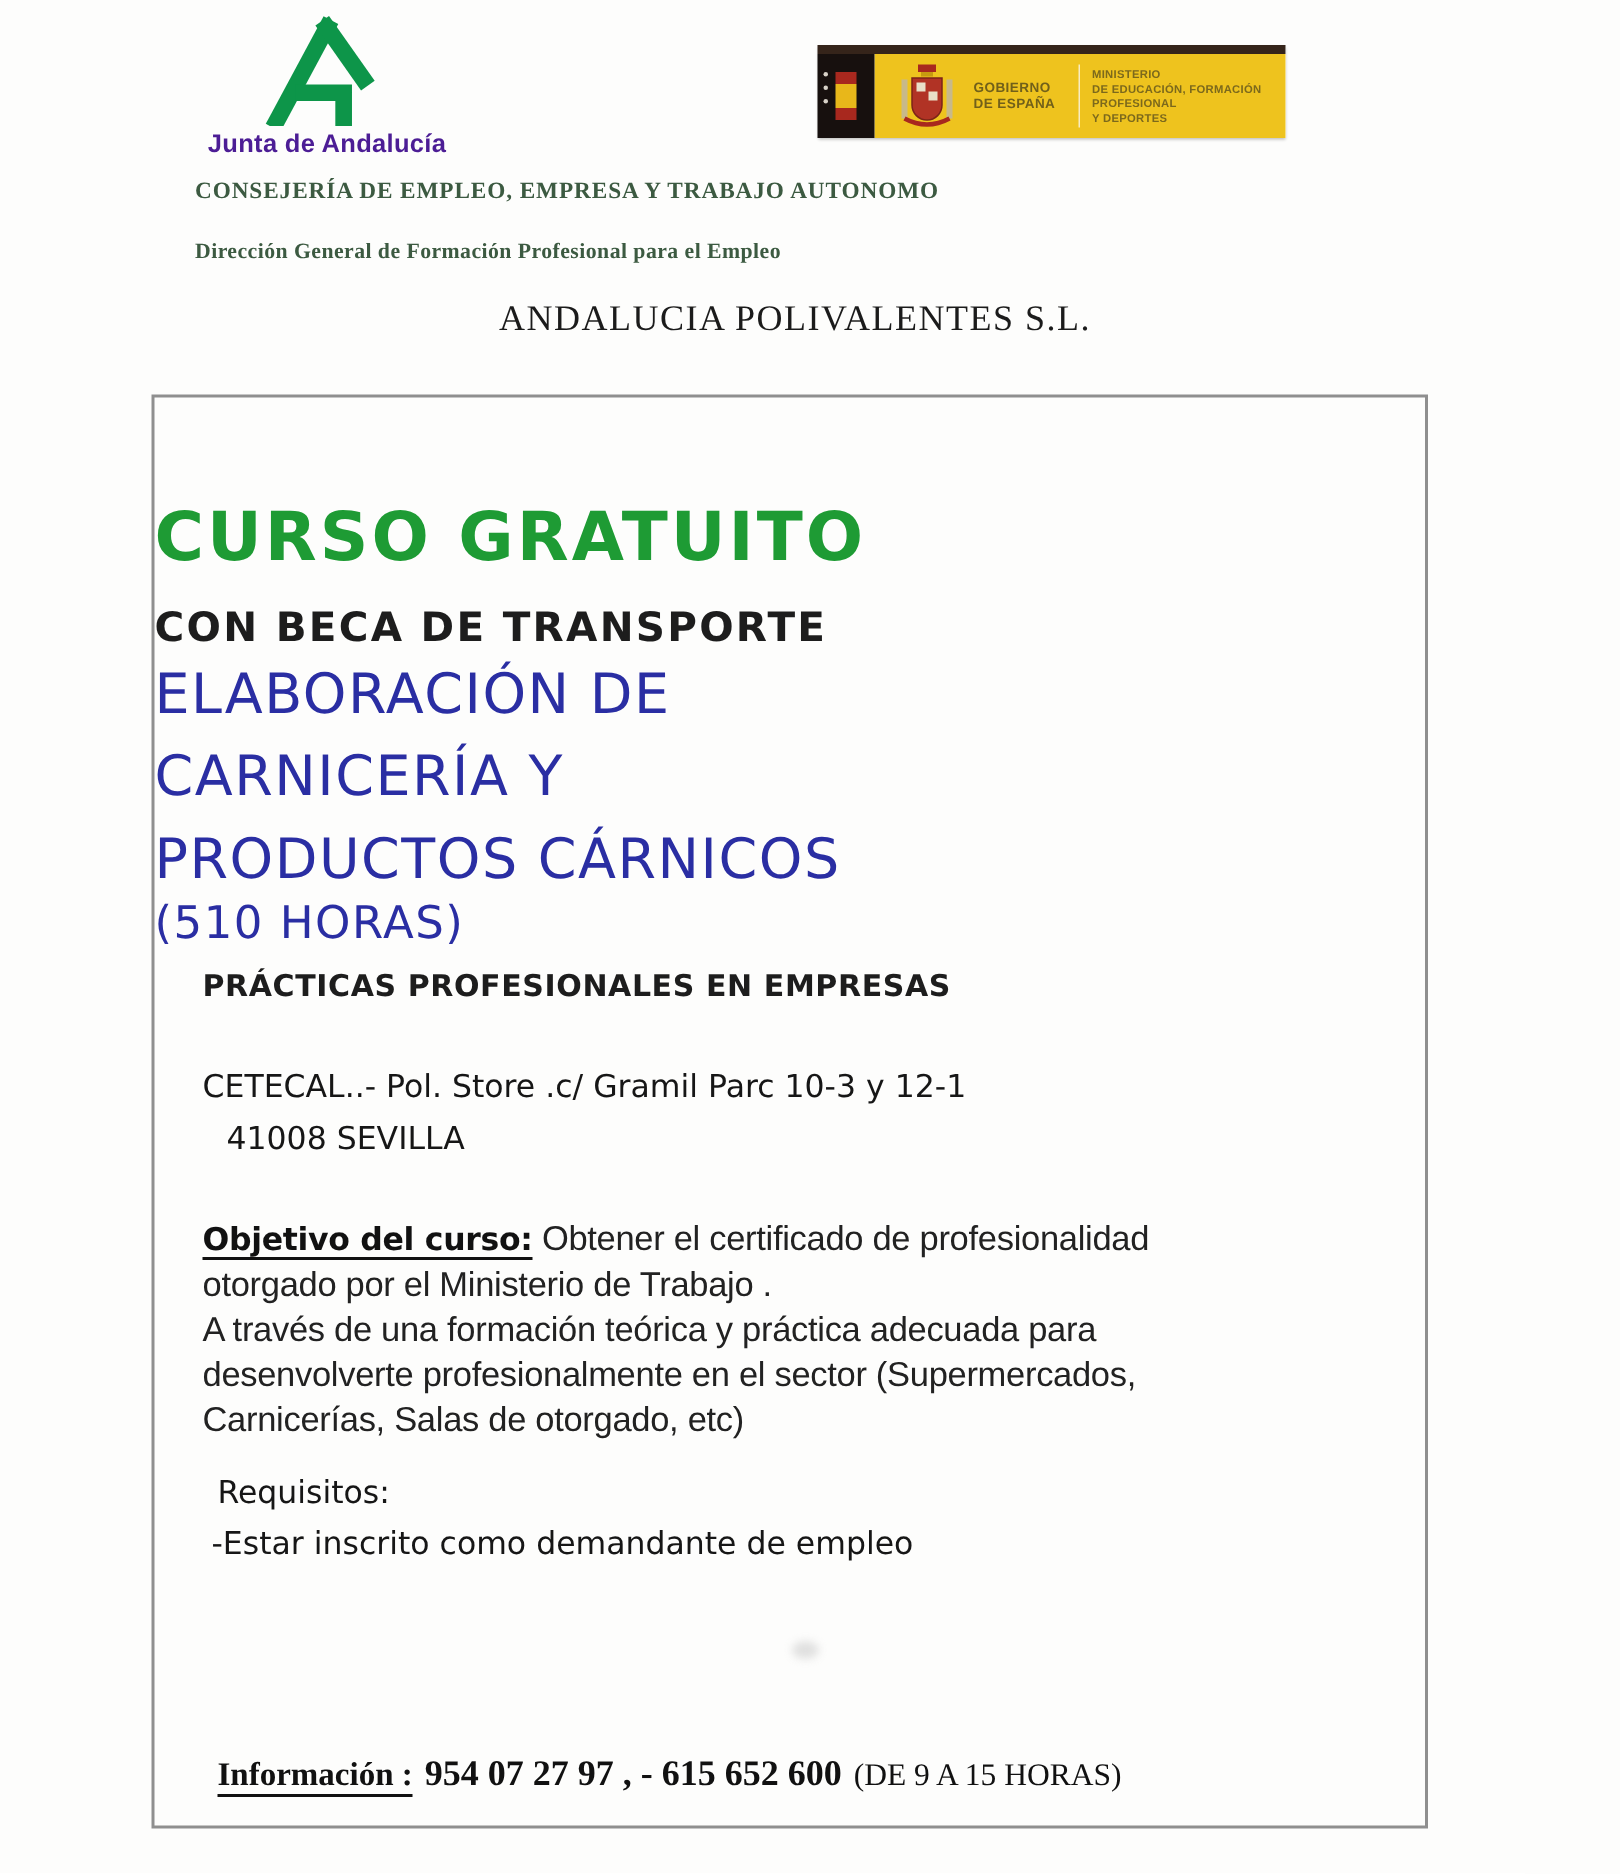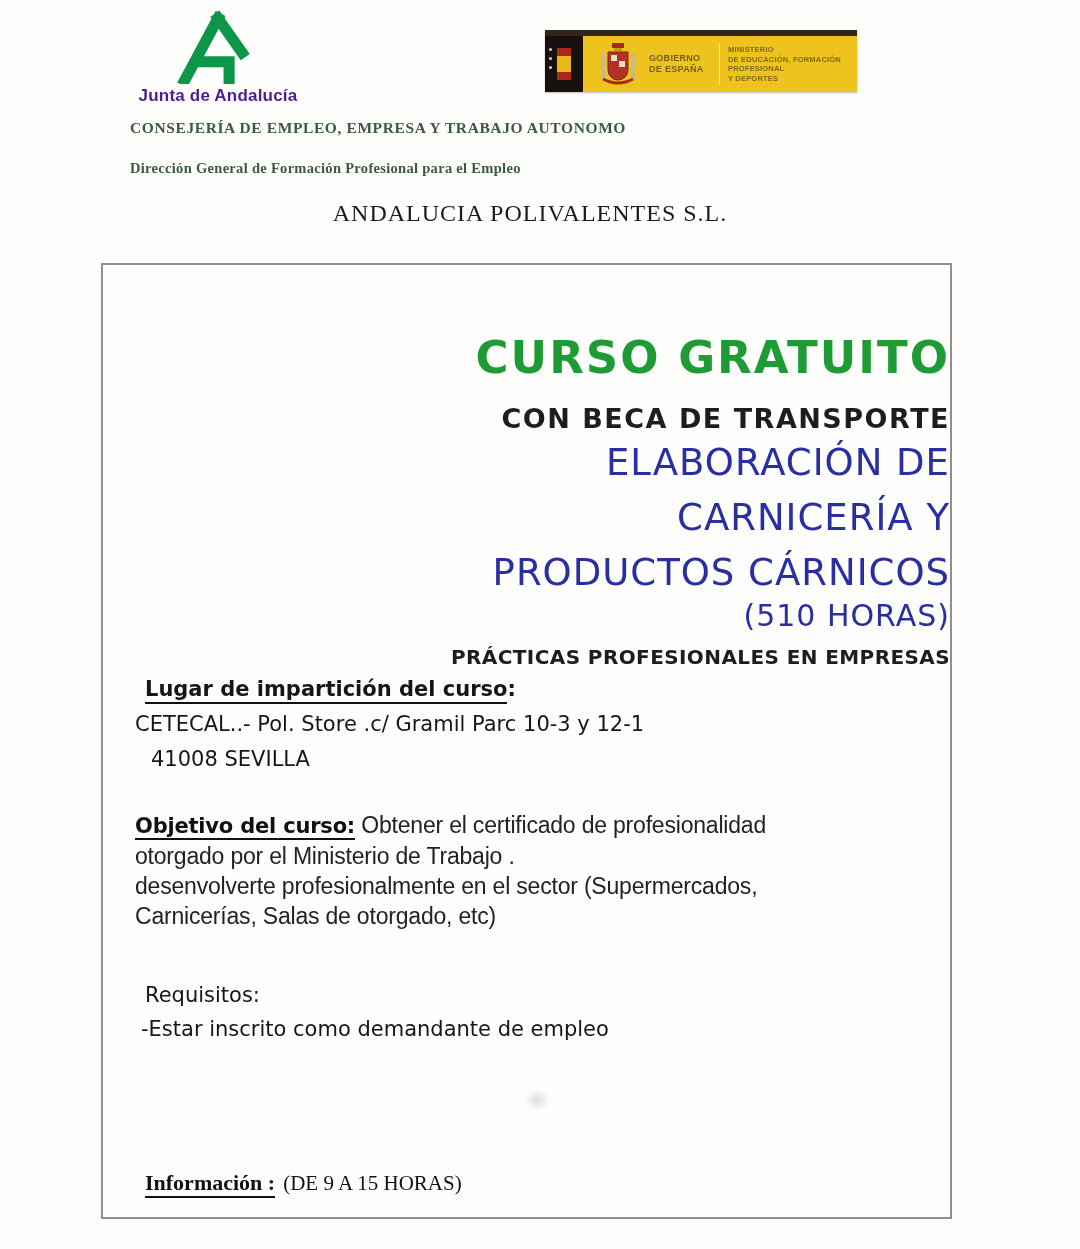--- a/index.html
+++ b/index.html
@@ -85,21 +85,21 @@
     color: #1b1b1b;
   }
 
   
   .flyer-box {
     position: absolute; left: 101px; top: 263px;
     width: 851px; height: 956px;
     border: 2px solid #8f8f8f;
     background: #fdfdfc;
   }
-  .center-line { position: absolute; left: 0; width: 100%; text-align: right; }
+  .center-line { position: absolute; left: 0; width: 100%; text-align: left; }
 
   .title-green {
     top: 66px;
     font-family: "DejaVu Sans", sans-serif;
     font-weight: bold; font-size: 45px; letter-spacing: 2px;
     color: #1e9b34;
   }
   .subtitle {
     top: 138px;
     font-family: "DejaVu Sans", sans-serif;
@@ -229,36 +229,37 @@
 
     <div class="center-line course-name">
       <div>ELABORACIÓN DE</div>
       <div>CARNICERÍA Y</div>
       <div>PRODUCTOS CÁRNICOS</div>
     </div>
 
     <div class="center-line hours">(510 HORAS)</div>
     <div class="center-line practices">PRÁCTICAS PROFESIONALES EN EMPRESAS</div>
 
-    <div class="left-text location-label"><span class="u">Lugar de impartición del curso</span><span>:</span></div>
     <div class="left-text location-line1">CETECAL..- Pol. Store .c/ Gramil Parc 10-3 y 12-1</div>
     <div class="left-text location-line2">41008 SEVILLA</div>
 
     <div class="left-text objective">
       <div class="obj-line"><span class="obj-label">Objetivo del curso:</span><span> Obtener el certificado de profesionalidad</span></div>
       <div class="obj-line">otorgado por el Ministerio de Trabajo .</div>
+      <div class="obj-line">A través de  una formación teórica y práctica adecuada para</div>
       <div class="obj-line">desenvolverte profesionalmente en  el  sector (Supermercados,</div>
       <div class="obj-line">Carnicerías, Salas de otorgado, etc)</div>
     </div>
 
     <div class="left-text req-label">Requisitos:</div>
     <div class="left-text req-item">-Estar inscrito como demandante de empleo</div>
 
     <div class="info-line">
       <span class="info-label">Información :</span>
+      <span class="info-phones">954 07 27 97 , - 615 652 600</span>
       <span class="info-hours">(DE 9 A 15 HORAS)</span>
     </div>
 
   </div>
 
   <div class="scan-smudge"></div>
 
 </div>
 
 </body></html>

